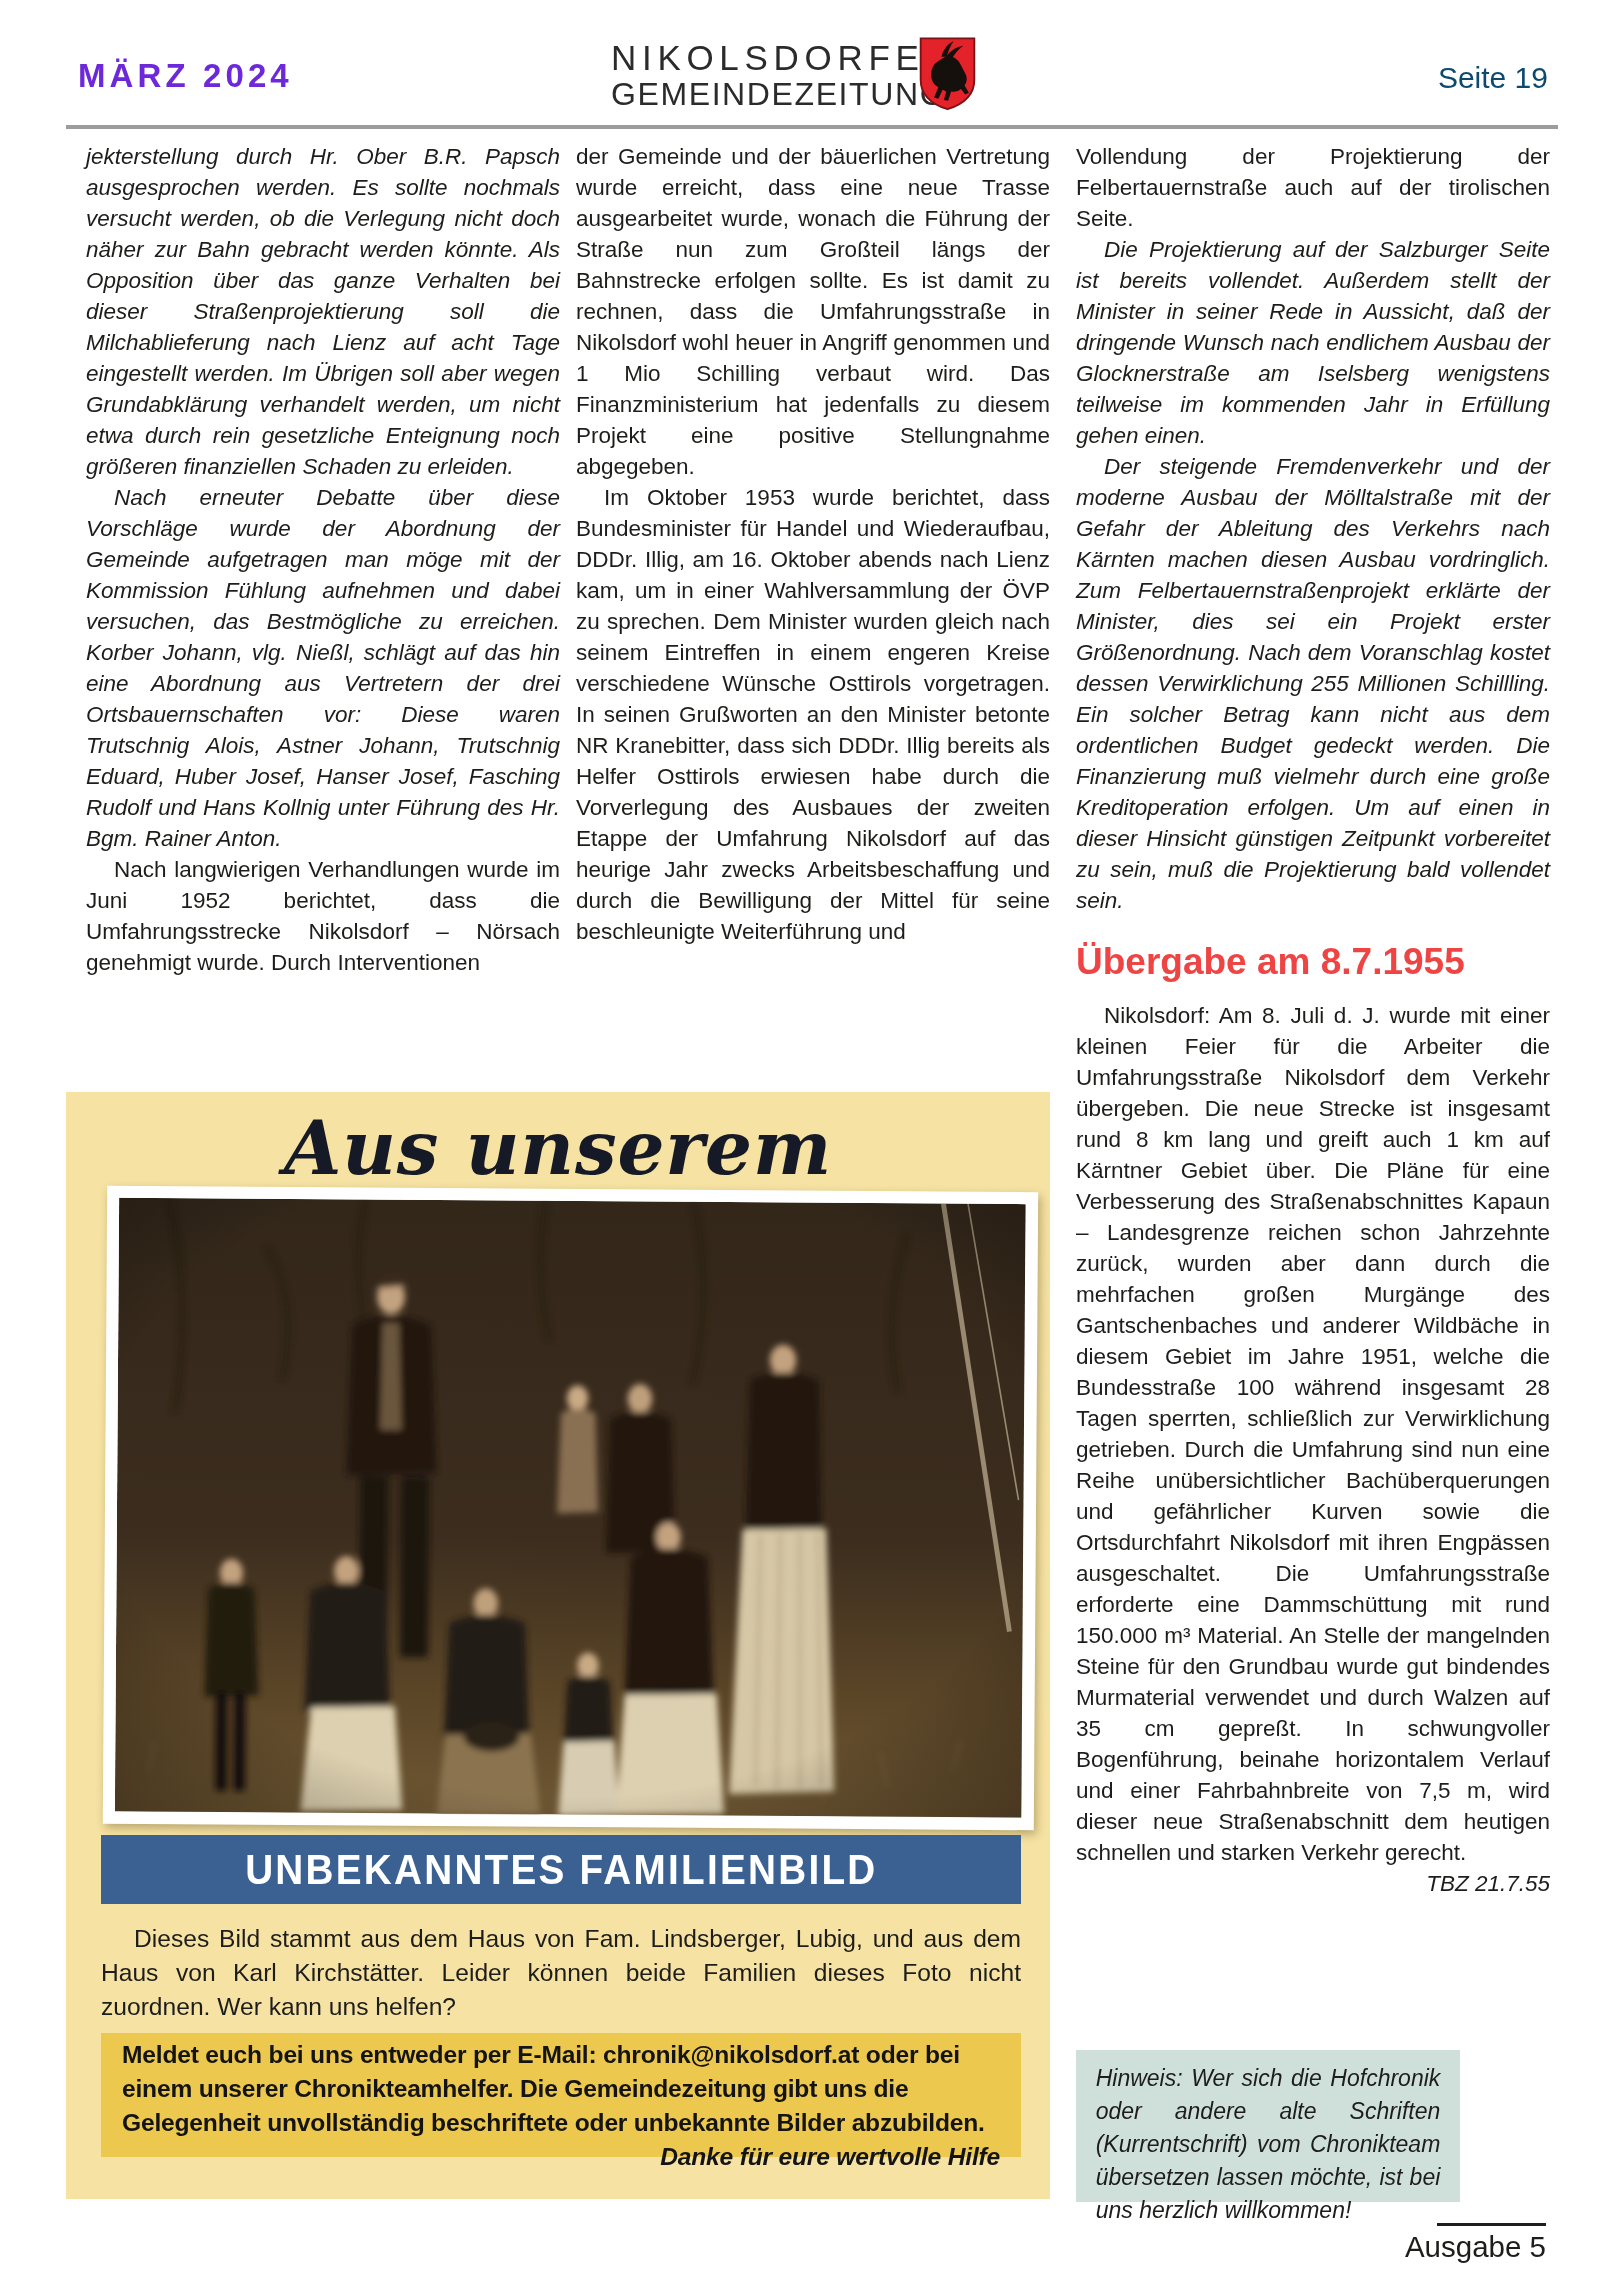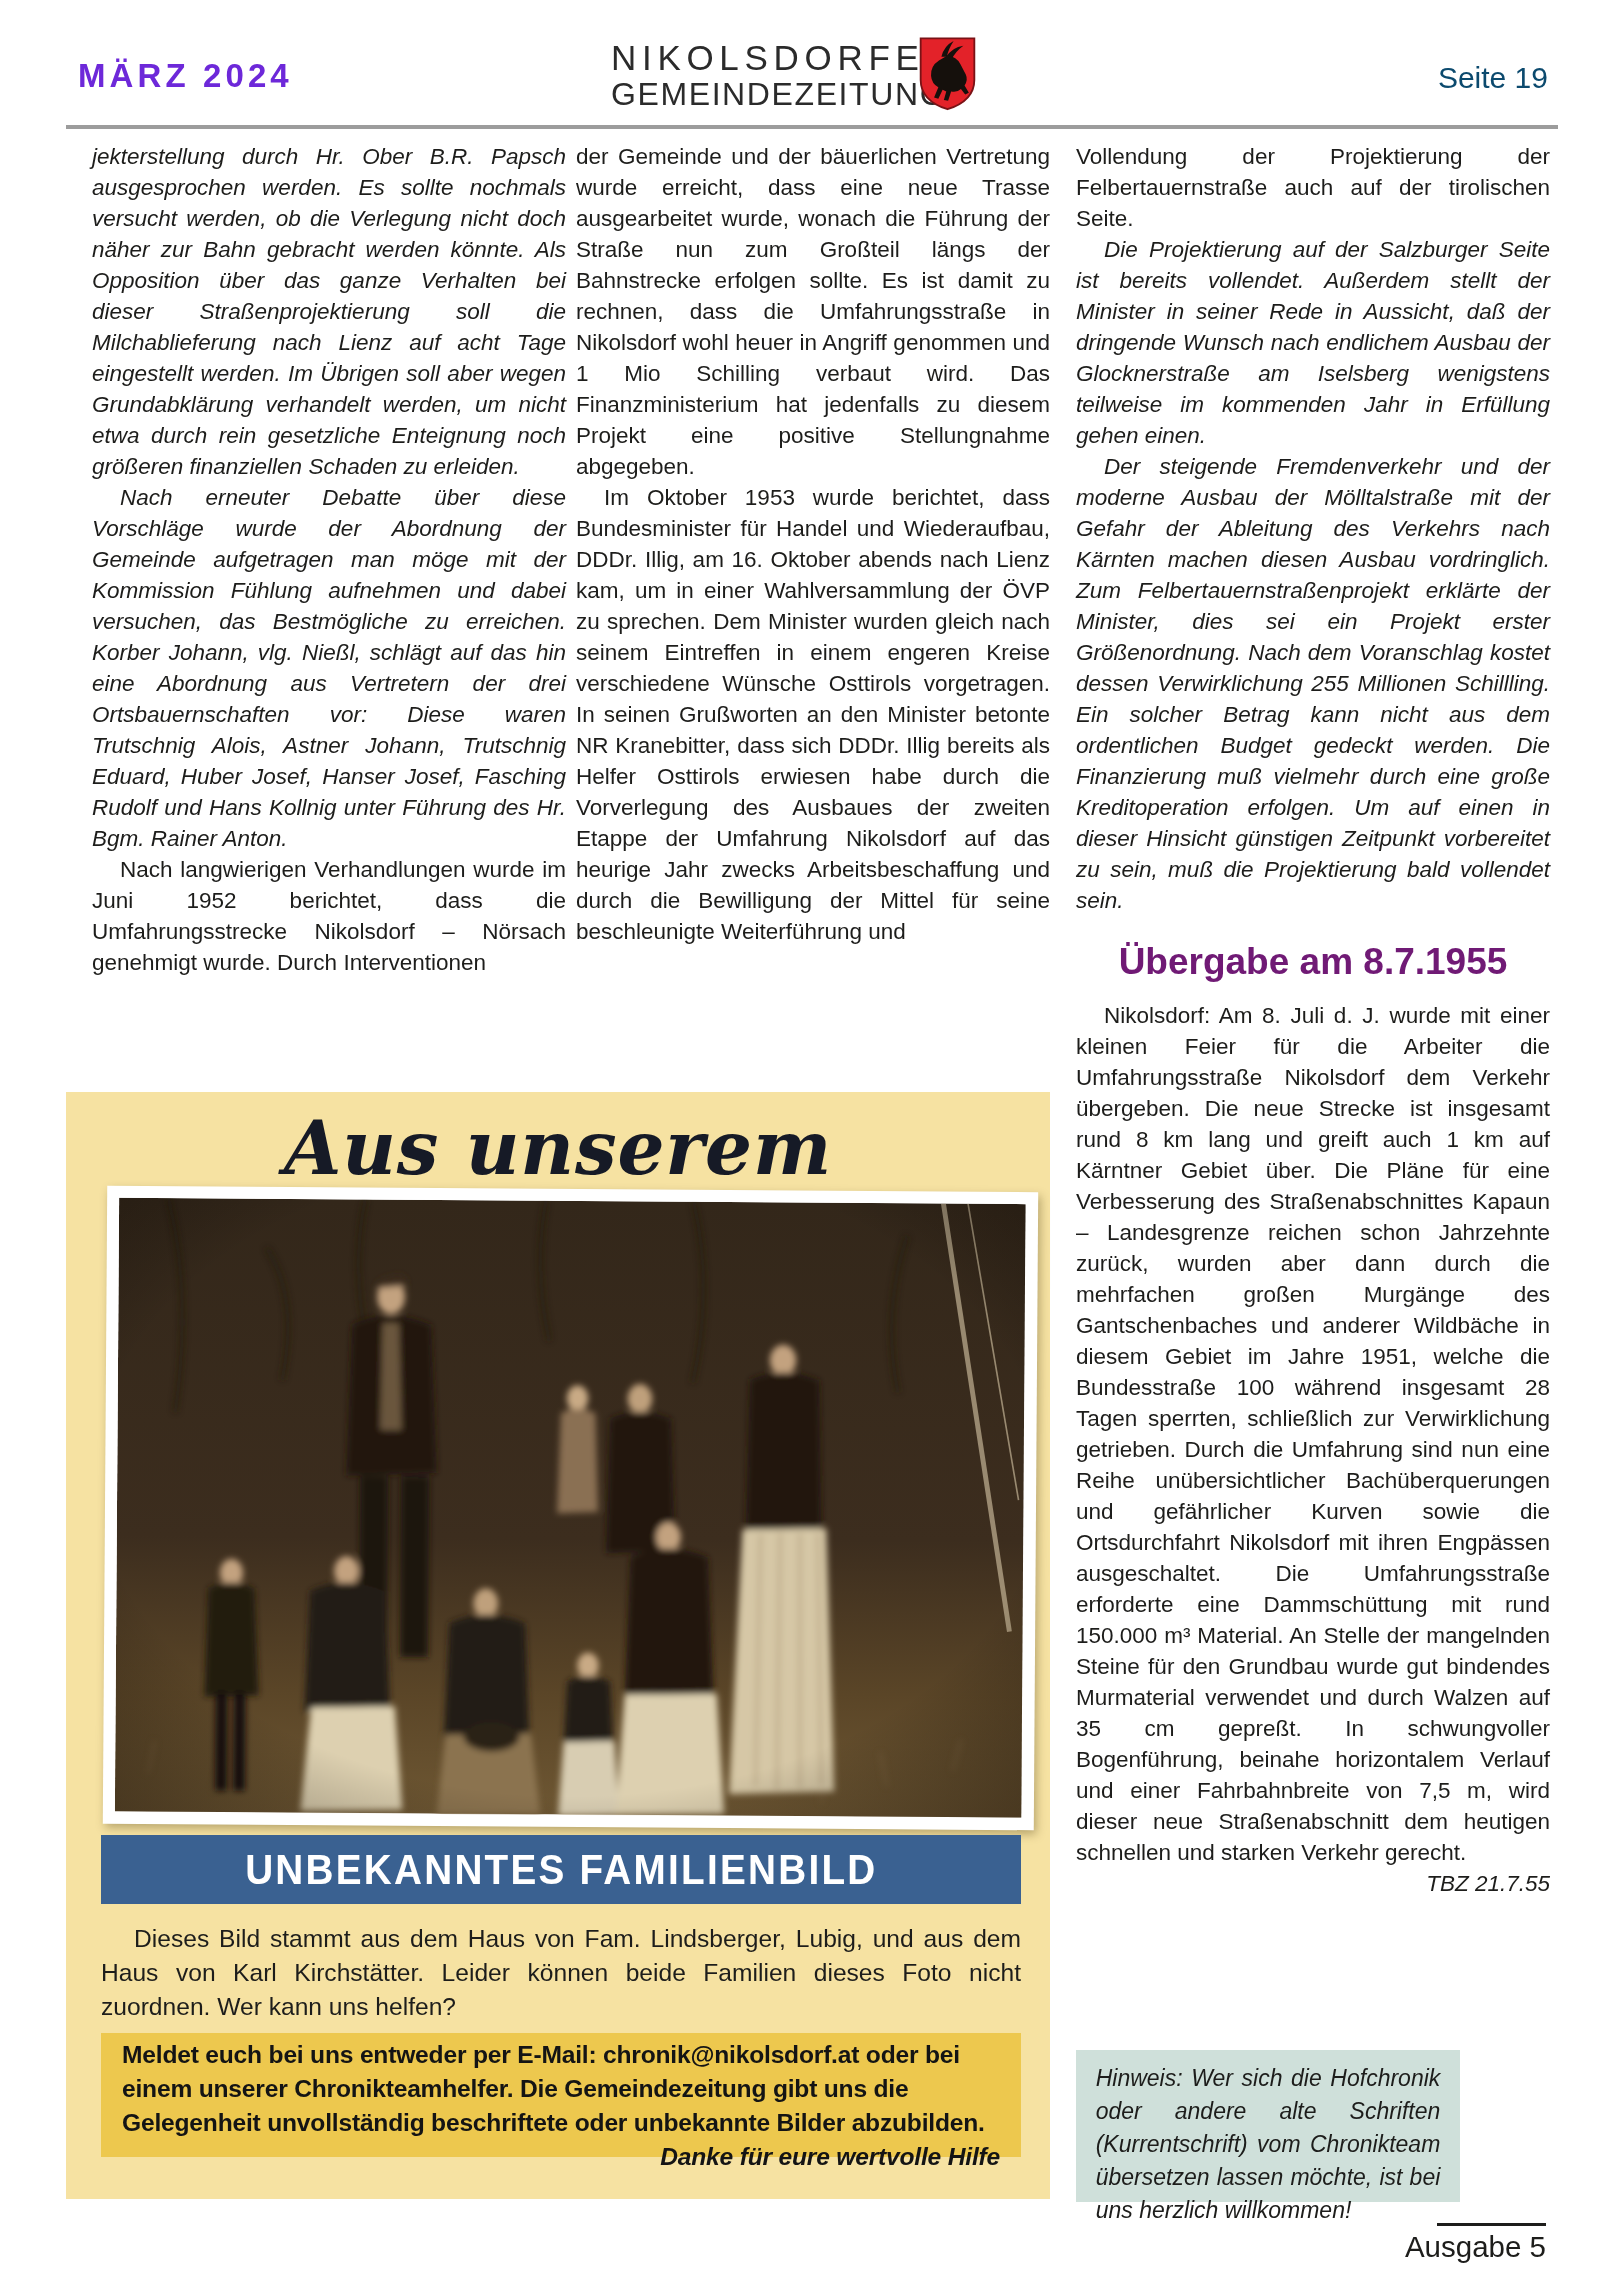--- a/index.html
+++ b/index.html
@@ -11,25 +11,25 @@
   .masthead{position:absolute;left:611px;top:38px;width:299px;text-align:center;color:#2b2b2b;line-height:1.12;}
   .masthead .l1{font-size:35px;letter-spacing:5.7px;font-weight:400;}
   .masthead .l2{font-size:32px;letter-spacing:1.6px;font-weight:400;}
   .crest{position:absolute;left:917px;top:36px;width:61px;height:79px;}
   .page-num{position:absolute;right:75px;top:61px;font-size:30px;color:#0c4a6e;}
   .header-rule{position:absolute;left:66px;top:125px;width:1492px;height:4.1px;background:#9c9c9c;}
 
   
   .col{position:absolute;top:141px;width:474px;font-size:22.5px;line-height:31px;
        text-align:justify;hyphens:auto;-webkit-hyphens:auto;}
-  .col1{left:92px;}  .col2{left:576px;}  .col3{left:1076px;}
+  .col1{left:86px;}  .col2{left:576px;}  .col3{left:1076px;}
   .para{margin:0;}
   .indent{text-indent:28px;}
   .italic{font-style:italic;}
-  .red-heading{color:#701a75;font-weight:700;font-size:37px;line-height:1.15;text-align:center;
+  .red-heading{color:#ef4444;font-weight:700;font-size:37px;line-height:1.15;text-align:left;
                margin:24.6px 0 16.4px;text-indent:0;}
   .source{float:right;font-style:italic;}
 
   
   .fundus{position:absolute;left:66px;top:1092px;width:984px;height:1107px;background:#f6e2a2;}
   .fundus-heading{position:absolute;left:0;top:13px;width:100%;text-align:center;
                   font-family:"DejaVu Serif",serif;font-style:italic;font-weight:700;
                   font-size:74px;color:#161a26;letter-spacing:0.8px;}
   .photo-frame{position:absolute;left:39px;top:97px;width:931px;height:638px;background:#ffffff;
                box-sizing:border-box;padding:12.3px;transform:rotate(0.4deg);

